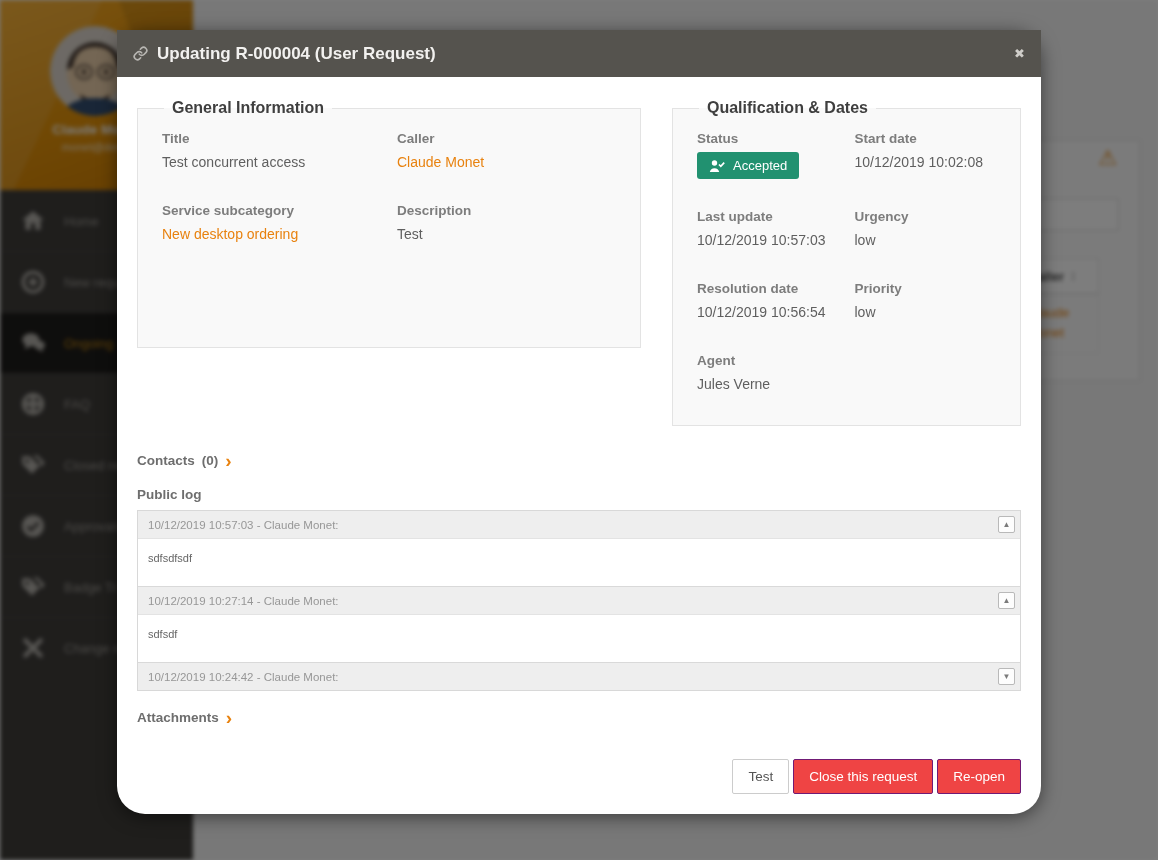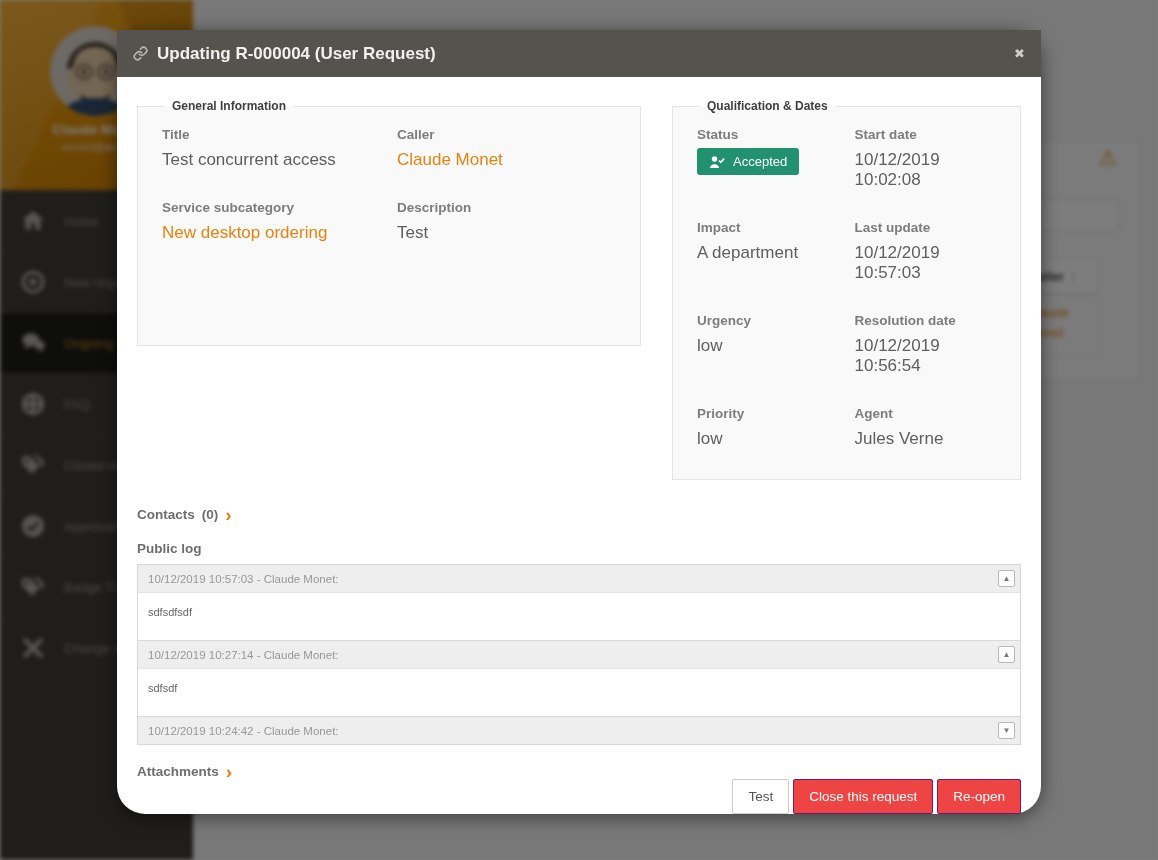--- a/index.html
+++ b/index.html
@@ -63,25 +63,25 @@
   .link-ico { width: 15px; height: 15px; color: #b8b6b2; flex: 0 0 15px; }
   .modal-close { margin-left: auto; color: #cfcdc9; font-size: 13px; cursor: pointer;
     background: none; border: none; font-family: inherit; }
   .modal-body {
     height: 737px; padding: 22px 20px 20px; display: flex; flex-direction: column;
   }
   .columns { display: flex; gap: 31px; align-items: flex-start; }
   fieldset { border: 1px solid #e3e3e3; background: #f9f9f9; padding: 6px 24px 0; }
   fieldset.fs-general { width: 504px; }
   fieldset.fs-qual { width: 349px; }
-  legend { font-size: 12px; font-weight: bold; color: #3f3f3f; padding: 0 8px; margin-left: 2px; }
+  legend { font-size: 16px; font-weight: bold; color: #3f3f3f; padding: 0 8px; margin-left: 2px; }
   .fgrid { display: grid; grid-template-columns: 1fr 1fr; column-gap: 16px; padding-top: 8px; }
   .field { margin-bottom: 30px; min-height: 42px; }
   .field-label { font-size: 13.5px; font-weight: bold; color: #7d7d7d; margin-bottom: 8px; }
-  .field-value { font-size: 17px; color: #5f5f5f; }
+  .field-value { font-size: 14px; color: #5f5f5f; }
   .link { color: #e8820f; cursor: pointer; text-decoration: none; }
   .status-badge {
     display: inline-flex; align-items: center; gap: 8px;
     background: #219170; color: #fff; font-size: 13px;
     padding: 6px 12px; border-radius: 3px; margin-top: -2px;
   }
   .status-badge svg { width: 16px; height: 14px; }
   .section-head { display: flex; align-items: center; gap: 7px;
     font-size: 13.5px; font-weight: bold; color: #6e6e6e; cursor: pointer; }
   .sec-contacts { margin-top: 27px; }
@@ -273,24 +273,20 @@
                 <path d="M10 5.5 l1.8 1.8 L15.2 3.6" stroke="#fff" stroke-width="1.7" fill="none"></path>
               </svg>
               <span>Accepted</span>
             </div>
           </div>
           <div class="field">
             <div class="field-label">Start date</div>
             <div class="field-value">10/12/2019 10:02:08</div>
           </div>
           <div class="field">
-            <div class="field-label">Impact</div>
-            <div class="field-value">A department</div>
-          </div>
-          <div class="field">
             <div class="field-label">Last update</div>
             <div class="field-value">10/12/2019 10:57:03</div>
           </div>
           <div class="field">
             <div class="field-label">Urgency</div>
             <div class="field-value">low</div>
           </div>
           <div class="field">
             <div class="field-label">Resolution date</div>
             <div class="field-value">10/12/2019 10:56:54</div>

